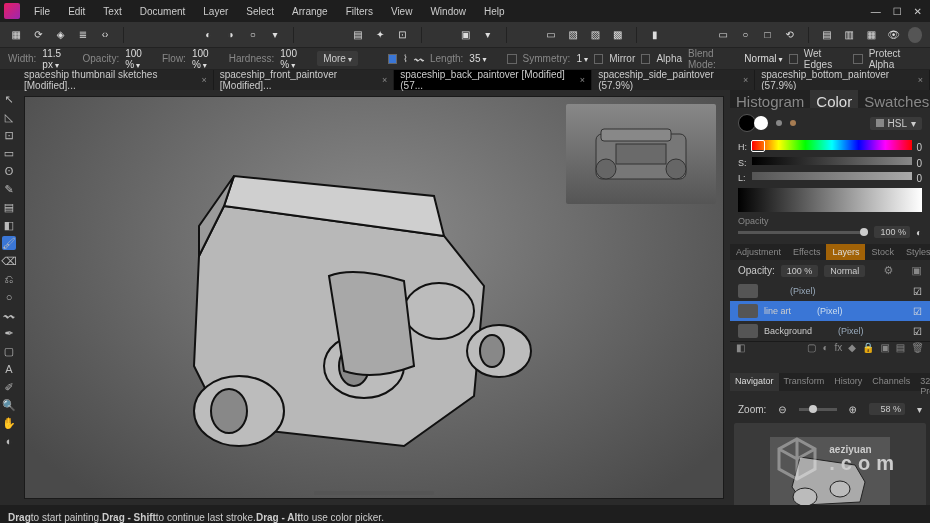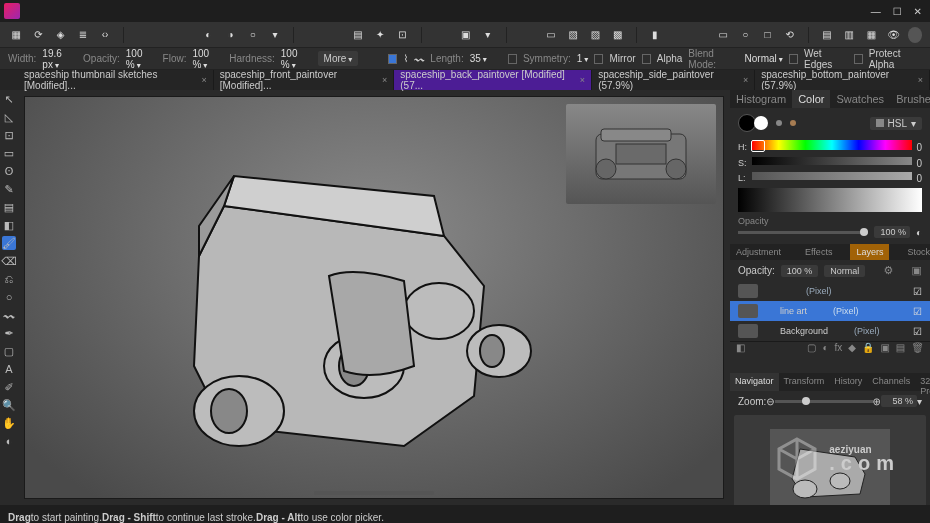--- a/index.html
+++ b/index.html
@@ -23,78 +23,78 @@
 .ctx .lbl { color:#888; }
 .ctx .val { color:#ddd; }
 .ctx .drop::after { content:"▾"; margin-left:2px; font-size:8px; }
 .ctx .chk { width:10px; height:10px; border:1px solid #666; display:inline-block; }
 .ctx .chk.on { background:#3a76d6; }
 .ctx .btn { padding:2px 6px; background:#3a3a3a; border-radius:2px; }
 
 
 .tabs { height:20px; background:#252525; display:flex; align-items:stretch; padding-left:18px; }
 .tab { padding:3px 6px; font-size:9px; color:#bbb; border-right:1px solid #1a1a1a; display:flex; align-items:center; }
-.tab.active { background:#4c1d95; color:#fff; }
+.tab.active { background:#000000; color:#fff; }
 .tab .x { color:#888; font-size:9px; }
 
 
 .main { position:absolute; top:90px; left:0; right:0; bottom:18px; display:flex; }
 .toolcol { width:18px; background:#2a2a2a; display:flex; flex-direction:column; align-items:center; gap:4px; padding-top:2px; }
 .toolcol .t { width:14px; height:14px; color:#bbb; display:flex; align-items:center; justify-content:center; font-size:11px; }
 .toolcol .t.sel { background:#3a76d6; border-radius:2px; }
 
 .canvas { flex:1; background:radial-gradient(ellipse at 50% 35%,#8a8a8a,#4a4a4a 90%); position:relative; margin:6px; box-shadow:inset 0 0 0 1px #1a1a1a; overflow:hidden; }
 .subject { position:absolute; left:80px; top:70px; width:460px; height:310px; }
 .ref { position:absolute; right:8px; top:8px; width:150px; height:100px; background:linear-gradient(180deg,#888,#555); border-radius:2px; display:flex; align-items:center; justify-content:center; }
 .hscroll { position:absolute; bottom:4px; left:50%; transform:translateX(-50%); width:120px; height:4px; background:#555; border-radius:2px; }
 
 
 .right { width:200px; background:#2a2a2a; display:flex; flex-direction:column; }
 .ptabs { display:flex; background:#222; height:18px; }
-.ptabs span { padding:3px 6px; font-size:11px; color:#888; }
+.ptabs span { padding:3px 6px; font-size:15px; color:#888; }
 .ptabs span.on { color:#ddd; background:#333; }
 .colorpanel { padding:6px 8px; }
 .swatches { display:flex; align-items:center; gap:4px; margin-bottom:8px; }
 .sw1 { width:18px; height:18px; border-radius:50%; background:#000; border:1px solid #555; }
 .sw2 { width:14px; height:14px; border-radius:50%; background:#fff; margin-left:-6px; }
 .dot { width:6px; height:6px; border-radius:50%; background:#888; margin-left:4px; }
 .modesel { margin-left:auto; padding:1px 6px; background:#3a3a3a; border-radius:2px; font-size:9px; display:flex; align-items:center; gap:4px; }
 .modesel .sq { width:8px; height:8px; background:#888; }
 .hue { height:10px; background:linear-gradient(90deg,red,yellow,lime,cyan,blue,magenta,red); position:relative; margin-bottom:4px; }
 .hue::before { content:""; position:absolute; left:-1px; top:0; width:12px; height:10px; border:1px solid #fff; border-radius:2px; }
 .slider { height:8px; background:linear-gradient(90deg,#000,#888); margin-bottom:4px; position:relative; }
 .slider.s2 { background:linear-gradient(90deg,#555,#aaa); }
 .grad { height:24px; background:linear-gradient(90deg,#000,#fff); margin:4px 0; }
 .oplbl { font-size:9px; color:#888; margin-top:4px; }
 .oprow { display:flex; align-items:center; gap:6px; }
 .opslider { flex:1; height:3px; background:#555; position:relative; }
 .opslider::before { content:""; position:absolute; right:0; top:-3px; width:8px; height:8px; border-radius:50%; background:#ccc; }
 .opval { width:36px; padding:1px 4px; background:#3a3a3a; border-radius:2px; font-size:9px; text-align:right; }
 
-.ptabs2 { display:flex; background:#222; height:18px;gap:12px; }
+.ptabs2 { display:flex; background:#222; height:18px; }
 .ptabs2 span { padding:3px 6px; font-size:9px; color:#888; }
 .ptabs2 span.on { color:#ddd; background:#a16207; }
 .layerhead { display:flex; align-items:center; padding:4px 8px; gap:6px; }
 .layerhead .drop { padding:1px 6px; background:#3a3a3a; border-radius:2px; font-size:9px; }
 .layerhead .gic { margin-left:auto; color:#888; font-size:11px; }
 .layerlist { }
 .layer { display:flex; align-items:center; padding:3px 8px; gap:6px; }
 .layer.sel { background:#3a76d6; }
 .layer .thumb { width:20px; height:14px; background:#555; border-radius:2px; }
-.layer .ltxt { font-size:9px;margin-left:16px; }
+.layer .ltxt { font-size:9px; }
 .layer .ltype { color:#9ab; font-size:9px;padding-left:20px; }
 .layer.sel .ltype { color:#cde; }
 .layer .chkm { margin-left:auto; color:#ddd; font-size:10px; }
 .layerfoot { height:18px; display:flex; align-items:center; padding:0 6px; gap:6px; border-top:1px solid #1a1a1a; margin-top:auto; }
 .layerfoot .i { color:#888; font-size:10px; }
 
 .ptabs3 { display:flex; background:#222; height:18px;margin-top:20px; }
 .ptabs3 span { padding:3px 5px; font-size:9px; color:#888; }
 .ptabs3 span.on { color:#ddd; background:#333; }
-.navhead { display:flex; align-items:center; padding:4px 8px; gap:0; }
+.navhead { display:flex; align-items:center; padding:4px 8px; gap:12px;margin-top:8px; }
 .zslider { flex:1; height:3px; background:#555; position:relative; }
 .zslider::before { content:""; position:absolute; left:28%; top:-3px; width:8px; height:8px; border-radius:50%; background:#ccc; }
 .navprev { flex:1; min-height:100px; background:#3a3a3a; margin:4px; border-radius:2px; display:flex; align-items:flex-end; justify-content:center; padding:6px; }
 
 
 .status { position:absolute; bottom:0; left:0; right:0; height:18px; background:#1e1e1e; display:flex; align-items:flex-end; padding:0 8px; font-size:9px; color:#888; }
 .status b { color:#ccc; font-weight:600; }
 
 
 .wm { position:absolute; right:30px; bottom:40px; color:rgba(255,255,255,0.35); font-size:28px; font-weight:600; display:flex; align-items:center; gap:8px; pointer-events:none; }
@@ -102,20 +102,33 @@
 .wm .txt { display:flex; flex-direction:column; line-height:0.95; }
 .wm .dom { font-size:20px; letter-spacing:6px; }
 
 svg { display:block; }
 </style>
 </head>
 <body>
 
 <div class="titlebar">
   <div class="appicon"></div>
+  <div class="menus">
+    <span>File</span>
+    <span>Edit</span>
+    <span>Text</span>
+    <span>Document</span>
+    <span>Layer</span>
+    <span>Select</span>
+    <span>Arrange</span>
+    <span>Filters</span>
+    <span>View</span>
+    <span>Window</span>
+    <span>Help</span>
+  </div>
   <div class="winbtns">
     <span>—</span>
     <span>☐</span>
     <span>✕</span>
   </div>
 </div>
 
 <div class="tb1">
   <div class="ico">▦</div>
   <div class="ico">⟳</div>
@@ -153,21 +166,21 @@
   <div class="sep"></div>
   <div class="ico">▤</div>
   <div class="ico">▥</div>
   <div class="ico">▦</div>
   <div class="ico">👁</div>
   <div class="persona"></div>
 </div>
 
 <div class="ctx">
   <span class="lbl">Width:</span>
-  <span class="val drop">19.6 px</span>
+  <span class="val drop">11.5 px</span>
   <span class="lbl">Opacity:</span>
   <span class="val drop">100 %</span>
   <span class="lbl">Flow:</span>
   <span class="val drop">100 %</span>
   <span class="lbl">Hardness:</span>
   <span class="val drop">100 %</span>
   <span class="btn drop">More</span>
   <span style="width:20px"></span>
   <span class="chk on"></span>
   <span>⌇</span>

